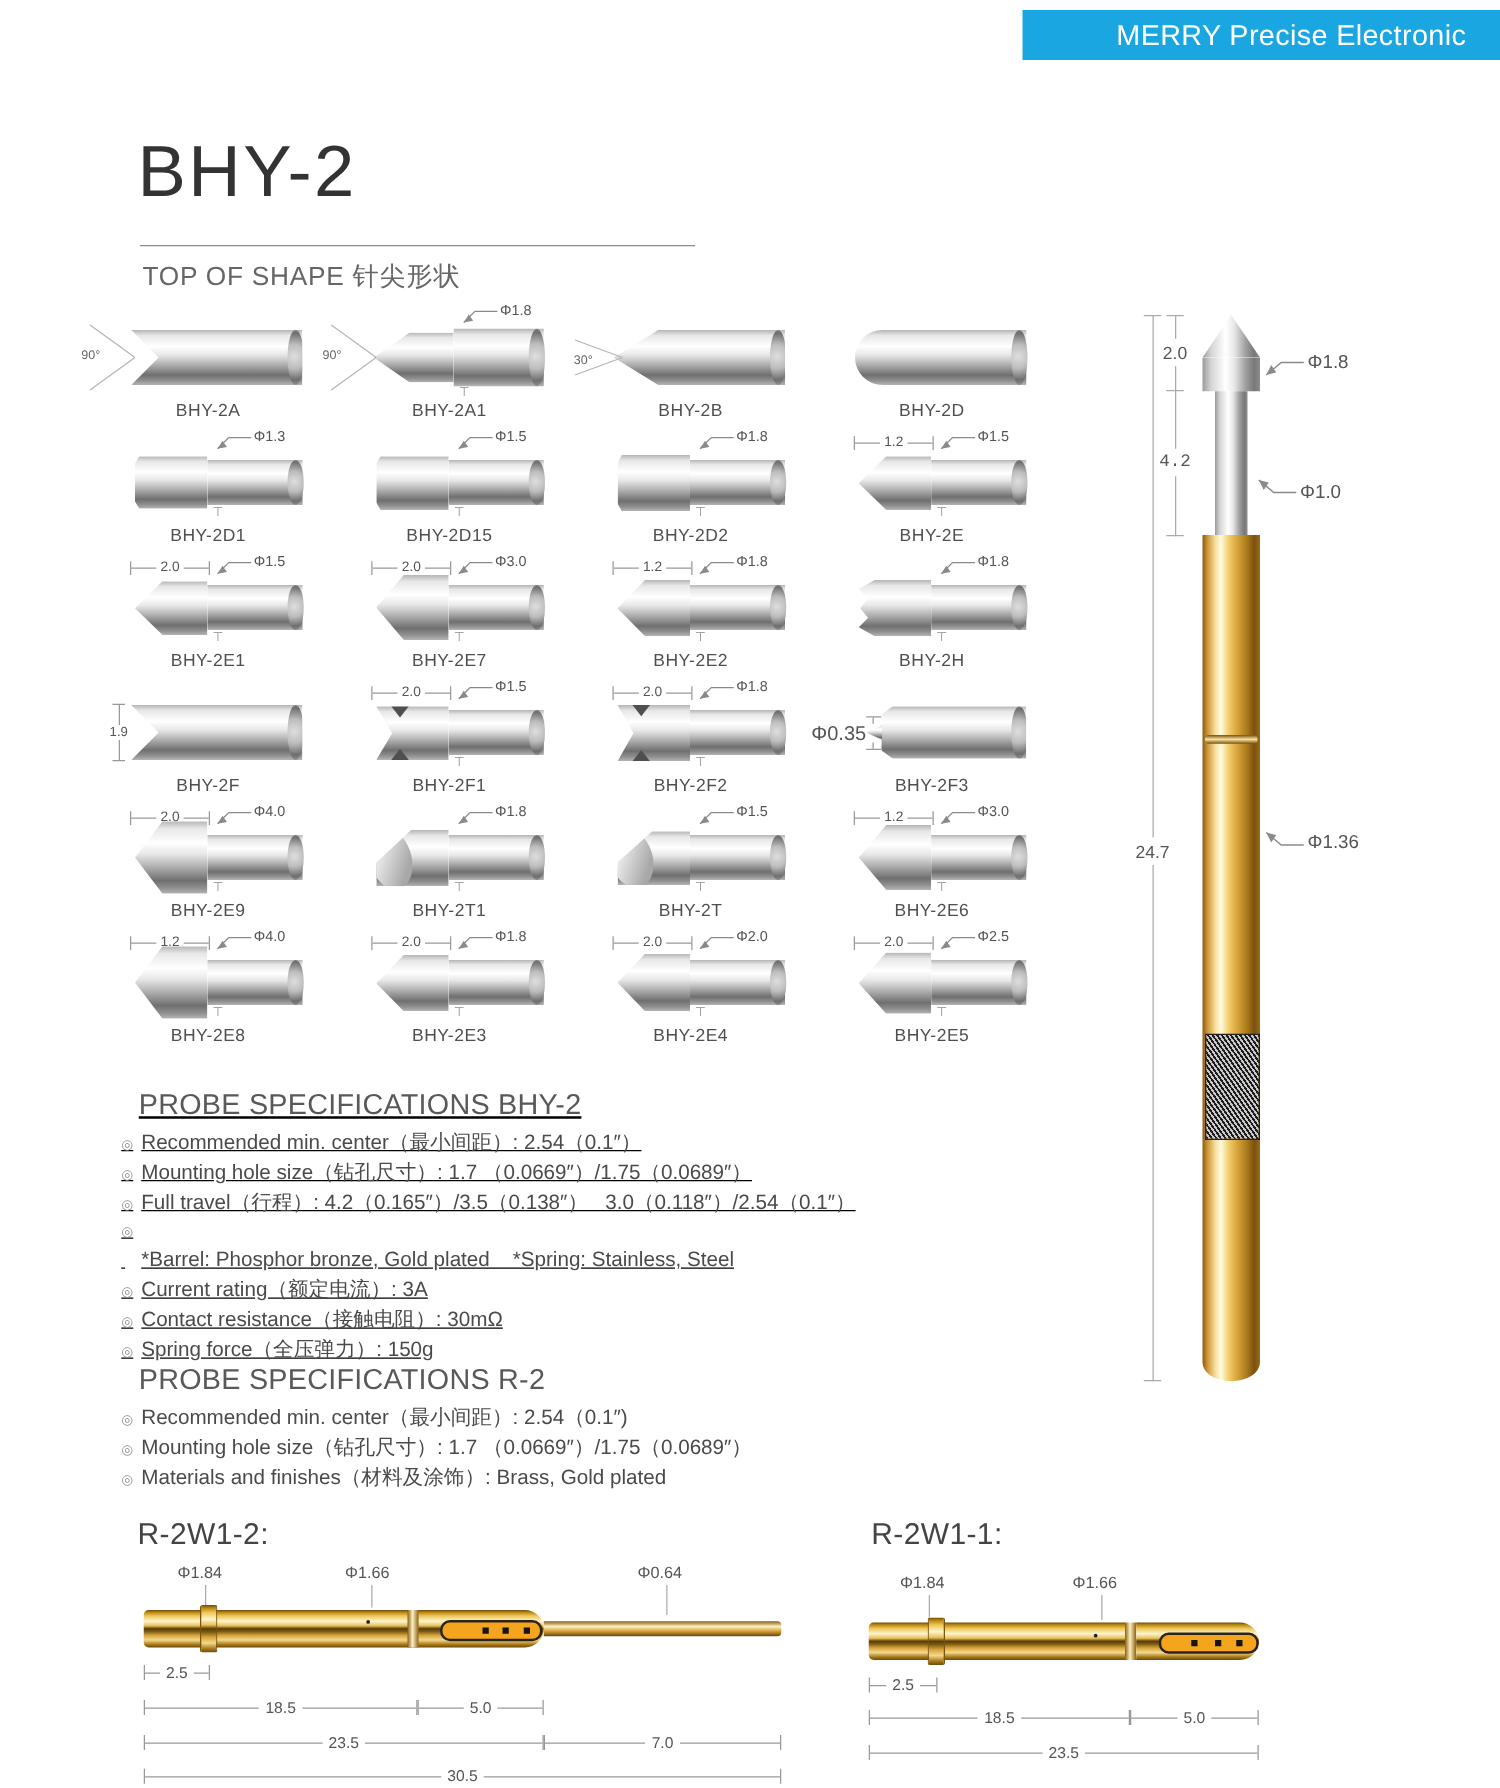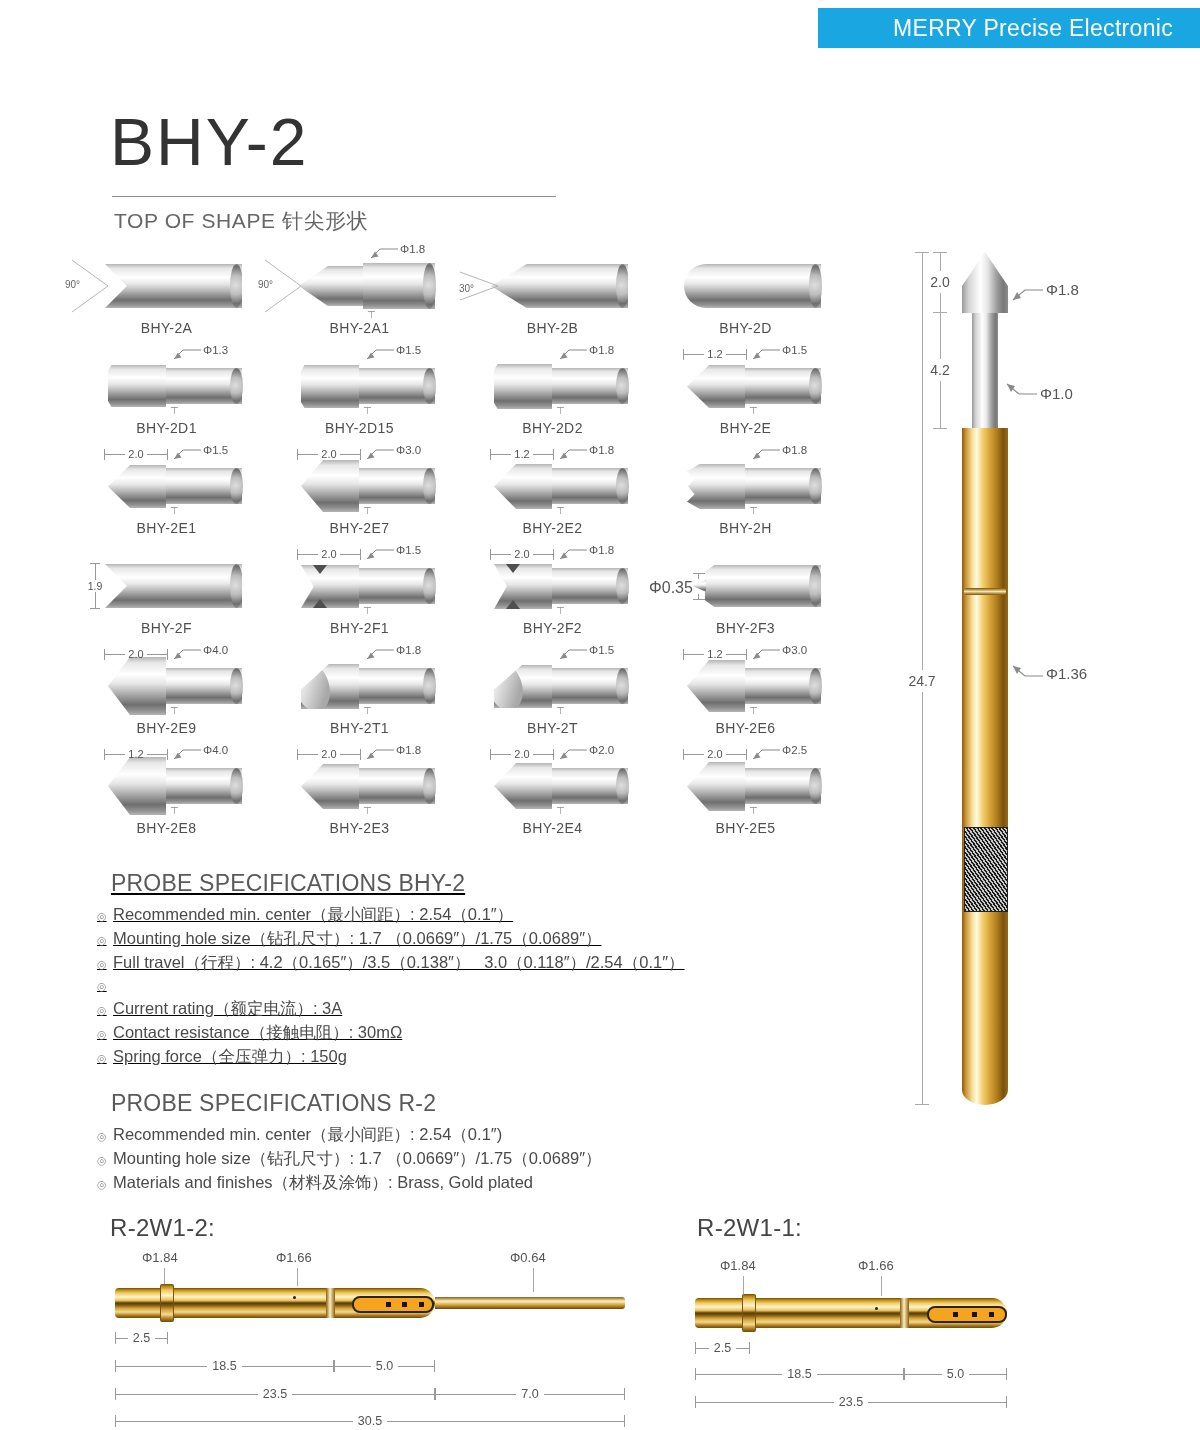--- a/index.html
+++ b/index.html
@@ -5,21 +5,21 @@
   html,body{margin:0;padding:0;background:#fff;}
   .page{position:relative;width:1200px;height:1430px;background:#ffffff;overflow:hidden;
         font-family:"Liberation Sans","DejaVu Sans",sans-serif;}
   .abs{position:absolute;}
 
   
   .banner{position:absolute;left:818px;top:8px;width:382px;height:40px;background:#19a6e1;
           color:#fff;font-size:23px;display:flex;align-items:center;justify-content:center;letter-spacing:.3px;padding-left:24px;}
 
   
-  .title{position:absolute;left:110px;top:104px;font-size:66px;font-weight:300;color:#333;letter-spacing:2px;}
+  .title{position:absolute;left:110px;top:104px;font-size:58px;font-weight:300;color:#333;letter-spacing:2px;}
   .title-rule{position:absolute;left:112px;top:196px;width:444px;height:1px;background:#8c8c8c;}
   .subtitle{position:absolute;left:114px;top:207px;font-size:21px;color:#666;letter-spacing:.6px;}
 
   
   .shapes-grid{position:absolute;left:70px;top:246px;width:780px;height:600px;}
   .shape-cell{position:absolute;width:193px;height:100px;}
   .tip-canvas{position:absolute;inset:0;}
   .tip-canvas>div,.tip-canvas>span{position:absolute;}
   .mtl{background:linear-gradient(180deg,#b5b5b5 0%,#e7e7e7 10%,#ffffff 30%,#e8e8e8 45%,#b9b9b9 60%,#6f6f6f 82%,#8f8f8f 92%,#b5b5b5 100%);}
   .cap{position:absolute;right:-1px;top:0;bottom:0;width:13px;border-radius:50%;
@@ -573,21 +573,21 @@
     <div class="vline" style="left:42px;top:7px;height:853px;"></div>
     <div class="vtick" style="left:35px;top:7px;"></div>
     <div class="vtick" style="left:35px;top:859px;"></div>
     <div class="vlabel" style="left:22px;top:425px;width:40px;">24.7</div>
 
     <div class="vline" style="left:60px;top:7px;height:177px;"></div>
     <div class="vtick" style="left:53px;top:7px;"></div>
     <div class="vtick" style="left:53px;top:67px;"></div>
     <div class="vtick" style="left:53px;top:183px;"></div>
     <div class="vlabel" style="left:45px;top:26px;width:30px;">2.0</div>
-    <div class="vlabel" style="left:45px;top:114px;width:30px;">4.2</div>
+    <div class="vlabel" style="left:45px;top:114px;width:30px;font-family:Liberation Mono, monospace;">4.2</div>
 
     <div class="abs mtlv" style="left:82px;top:7px;width:46px;height:34px;clip-path:polygon(50% 0,100% 100%,0 100%);"></div>
     <div class="abs mtlv" style="left:82px;top:41px;width:46px;height:27px;"></div>
     <div class="abs mtlv" style="left:92px;top:68px;width:26px;height:116px;"></div>
     <div class="abs goldv" style="left:82px;top:183px;width:46px;height:677px;border-radius:0 0 23px 23px / 0 0 15px 15px;"></div>
     <div class="abs" style="left:84px;top:343px;width:42px;height:7px;border-radius:3px;background:linear-gradient(180deg,#7a4f0c,#f7e3a0 50%,#7a4f0c);"></div>
     <div class="abs" style="left:84px;top:582px;width:42px;height:83px;border:1px solid #222;background:repeating-linear-gradient(55deg,#1d1d1d 0 1.5px,#c9c9c9 1.5px 3px);"></div>
 
     <div class="bleader" style="left:130px;top:42px;">
       <svg width="34" height="16">
@@ -612,20 +612,21 @@
     </div>
   </div>
 
   <div class="spec" style="left:97px;top:870px;text-decoration:underline;">
     <h2>PROBE SPECIFICATIONS BHY-2</h2>
     <div>
         <div class="spec-line"><span class="bullet">◎</span><span class="spec-text">Recommended min. center（最小间距）: 2.54（0.1″）</span></div>
         <div class="spec-line"><span class="bullet">◎</span><span class="spec-text">Mounting hole size（钻孔尺寸）: 1.7 （0.0669″）/1.75（0.0689″）</span></div>
         <div class="spec-line"><span class="bullet">◎</span><span class="spec-text">Full travel（行程）: 4.2（0.165″）/3.5（0.138″）   3.0（0.118″）/2.54（0.1″）</span></div>
         <div class="spec-line"><span class="bullet">◎</span></div>
+        <div class="spec-line"><span class="bullet"> </span><span class="spec-text">*Barrel: Phosphor bronze, Gold plated    *Spring: Stainless, Steel</span></div>
         <div class="spec-line"><span class="bullet">◎</span><span class="spec-text">Current rating（额定电流）: 3A</span></div>
         <div class="spec-line"><span class="bullet">◎</span><span class="spec-text">Contact resistance（接触电阻）: 30mΩ</span></div>
         <div class="spec-line"><span class="bullet">◎</span><span class="spec-text">Spring force（全压弹力）: 150g</span></div>
       </div>
   </div>
   <div class="spec" style="left:97px;top:1090px;">
     <h2>PROBE SPECIFICATIONS R-2</h2>
     <div>
         <div class="spec-line"><span class="bullet">◎</span><span class="spec-text">Recommended min. center（最小间距）: 2.54（0.1″)</span></div>
         <div class="spec-line"><span class="bullet">◎</span><span class="spec-text">Mounting hole size（钻孔尺寸）: 1.7 （0.0669″）/1.75（0.0689″）</span></div>

